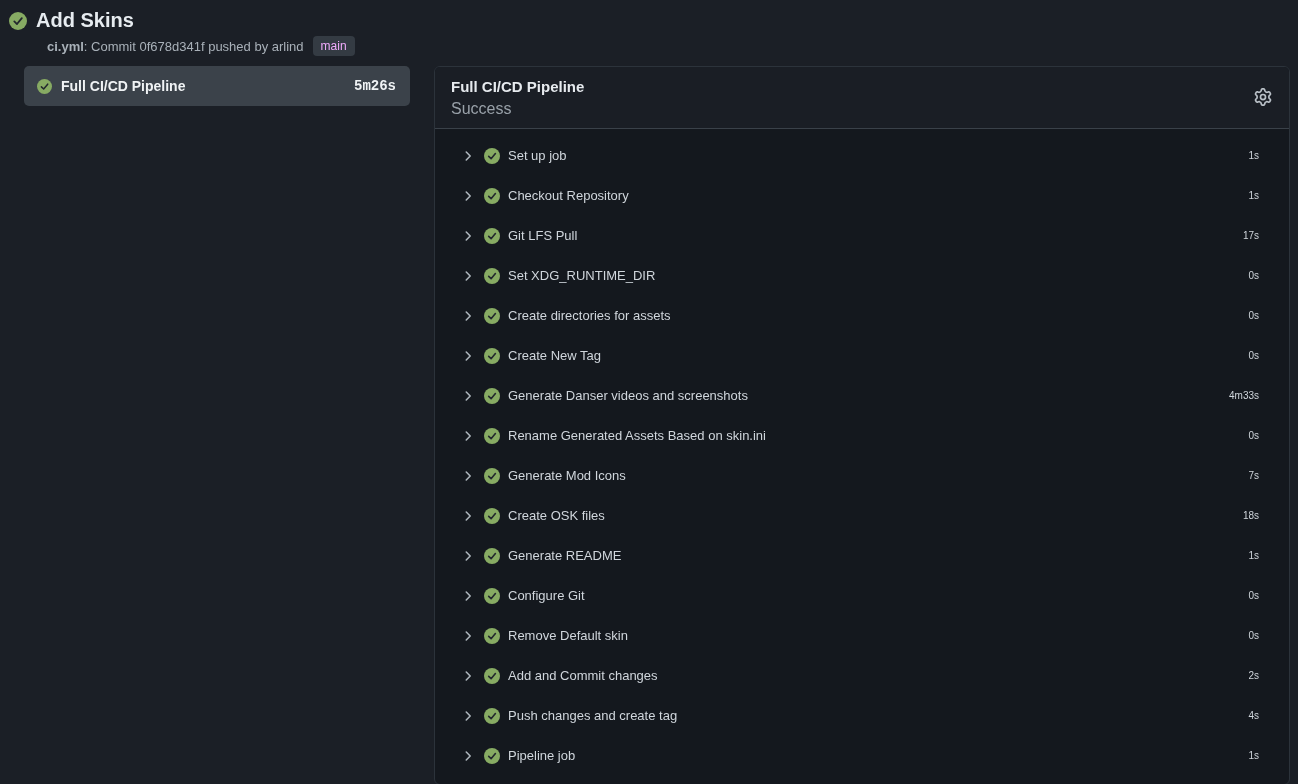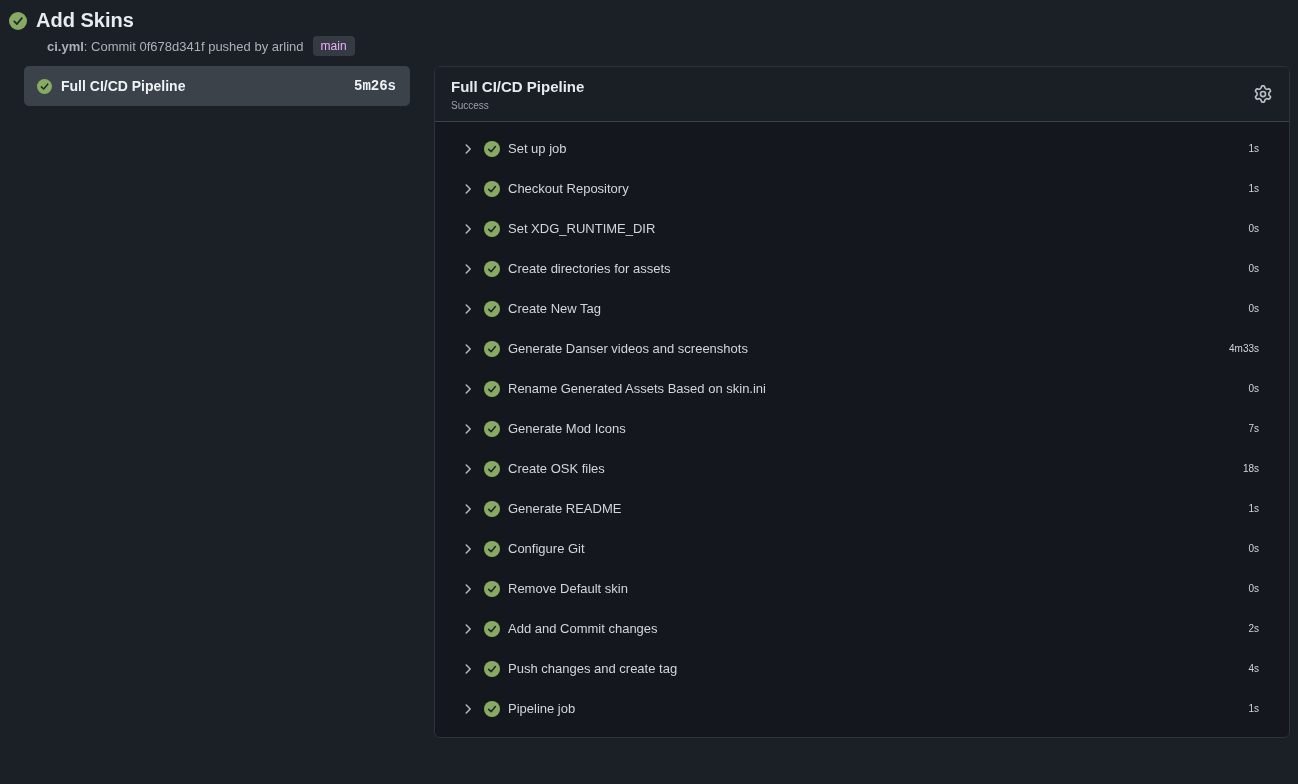--- a/index.html
+++ b/index.html
@@ -50,21 +50,21 @@
     border: 1px solid #2c333b; border-radius: 6px;
     background: #14181e; overflow: hidden;
   }
   .panel-header {
     position: relative;
     background: #1a1e25;
     border-bottom: 1px solid #3a4149;
     padding: 11px 16px 10px;
   }
   .panel-title { font-size: 15px; font-weight: 600; color: #e6eaee; line-height: 1.25; }
-  .panel-status { font-size: 10px; color: #99a1a9; margin-top: 3px; }
+  .panel-status { font-size: 16px; color: #99a1a9; margin-top: 3px; }
   .gear-btn {
     position: absolute; right: 15px; top: 50%; transform: translateY(-50%);
     background: none; border: none; padding: 2px;
     color: #b8bfc6; cursor: pointer; display: flex;
   }
 
   .step-list { padding: 7px 0 8px; }
   .step-row {
     display: flex; align-items: center;
     height: 40px; padding: 0 30px 0 26px;
@@ -144,20 +144,35 @@
     <span class="check">
       <svg width="16" height="16" viewBox="0 0 16 16">
         <circle cx="8" cy="8" r="8" fill="#87ab63"></circle>
         <path d="M4.7 8.4 7.1 10.7 11.4 5.5" stroke="#23282e" stroke-width="1.6" fill="none" stroke-linecap="round" stroke-linejoin="round"></path>
       </svg>
     </span>
     <span class="step-name">Checkout Repository</span>
     <span class="step-duration">1s</span>
   </div>
 
+  <div class="step-row">
+    <span class="chev">
+      <svg width="14" height="14" viewBox="0 0 16 16">
+        <path d="M6 3.5 10.5 8 6 12.5" stroke="currentColor" stroke-width="1.8" fill="none" stroke-linecap="round" stroke-linejoin="round"></path>
+      </svg>
+    </span>
+    <span class="check">
+      <svg width="16" height="16" viewBox="0 0 16 16">
+        <circle cx="8" cy="8" r="8" fill="#87ab63"></circle>
+        <path d="M4.7 8.4 7.1 10.7 11.4 5.5" stroke="#23282e" stroke-width="1.6" fill="none" stroke-linecap="round" stroke-linejoin="round"></path>
+      </svg>
+    </span>
+    <span class="step-name">Git LFS Pull</span>
+    <span class="step-duration">17s</span>
+  </div>
 
   <div class="step-row">
     <span class="chev">
       <svg width="14" height="14" viewBox="0 0 16 16">
         <path d="M6 3.5 10.5 8 6 12.5" stroke="currentColor" stroke-width="1.8" fill="none" stroke-linecap="round" stroke-linejoin="round"></path>
       </svg>
     </span>
     <span class="check">
       <svg width="16" height="16" viewBox="0 0 16 16">
         <circle cx="8" cy="8" r="8" fill="#87ab63"></circle>

